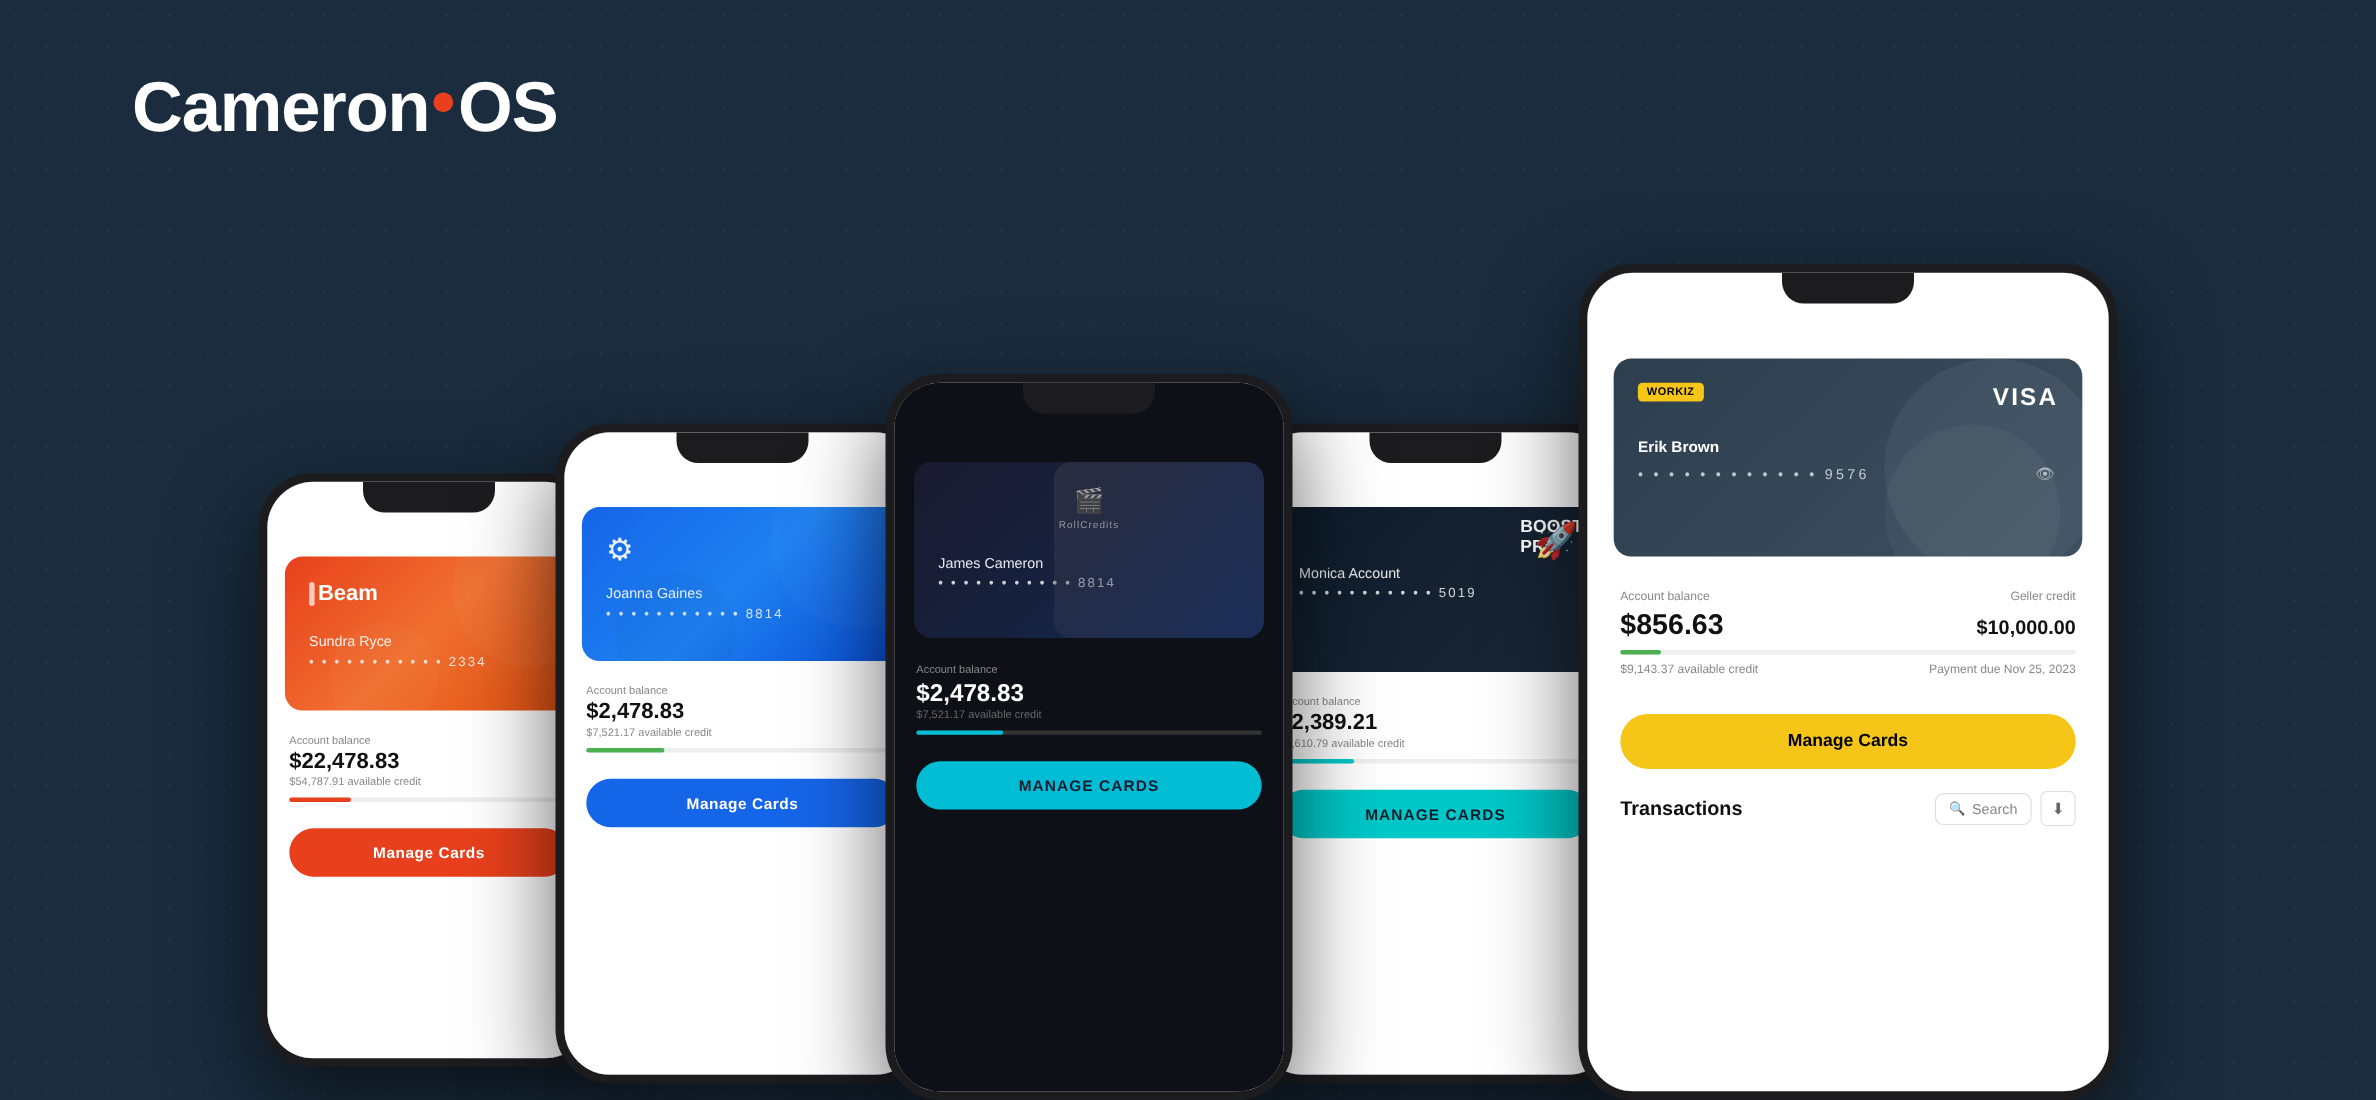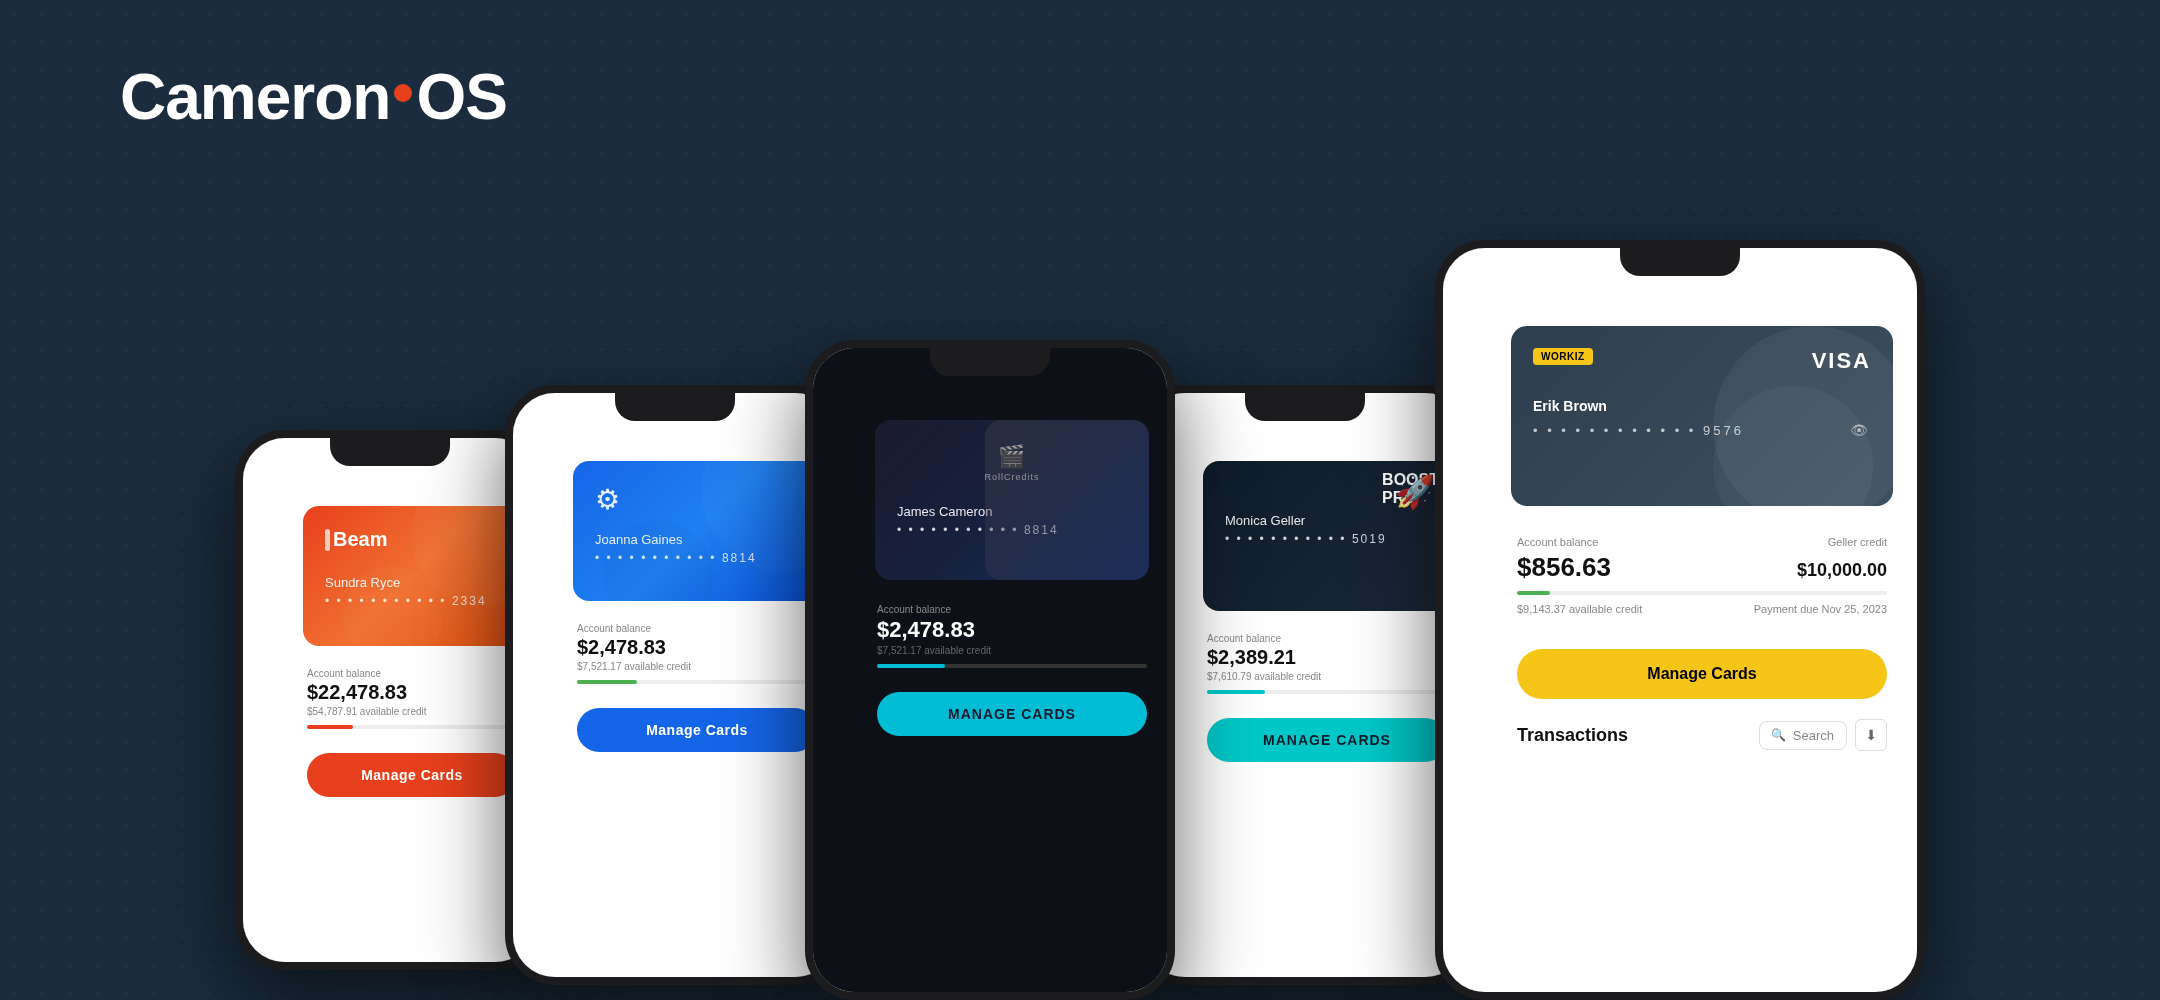--- a/index.html
+++ b/index.html
@@ -114,21 +114,20 @@
       height: 760px;
       z-index: 4;
     }
 
     
     .phone-screen {
       width: 100%;
       height: 100%;
       overflow: hidden;
       position: relative;
-      padding-left: 44px;
     }
 
     
     .card-area {
       width: 100%;
       padding: 40px 20px 15px;
       position: relative;
     }
 
     .credit-card {
@@ -574,21 +573,21 @@
         <div class="card-area" style="padding: 32px 16px 10px;">
           <div class="credit-card card-darknavy" style="min-height:150px;">
             <div style="position:absolute;right:12px;top:10px;">
               <div class="boostpro-logo">
                 <div>BOOST</div>
                 <div>PRO</div>
               </div>
             </div>
             <div class="boostpro-rocket">🚀</div>
             <div style="margin-top:30px;">
-              <div class="card-holder">Monica Geller</div>
+              <div class="card-holder">Monica Account</div>
               <div class="card-number">• • •  • • • •  • • • •  5019</div>
             </div>
           </div>
         </div>
         <div class="account-info">
           <div class="account-balance-label">Account balance</div>
           <div class="account-balance-amount">$2,389.21</div>
           <div class="available-credit">$7,610.79 available credit</div>
           <div class="progress-bar">
             <div class="progress-fill" style="width: 24%;background:#00c8c8;"></div>

